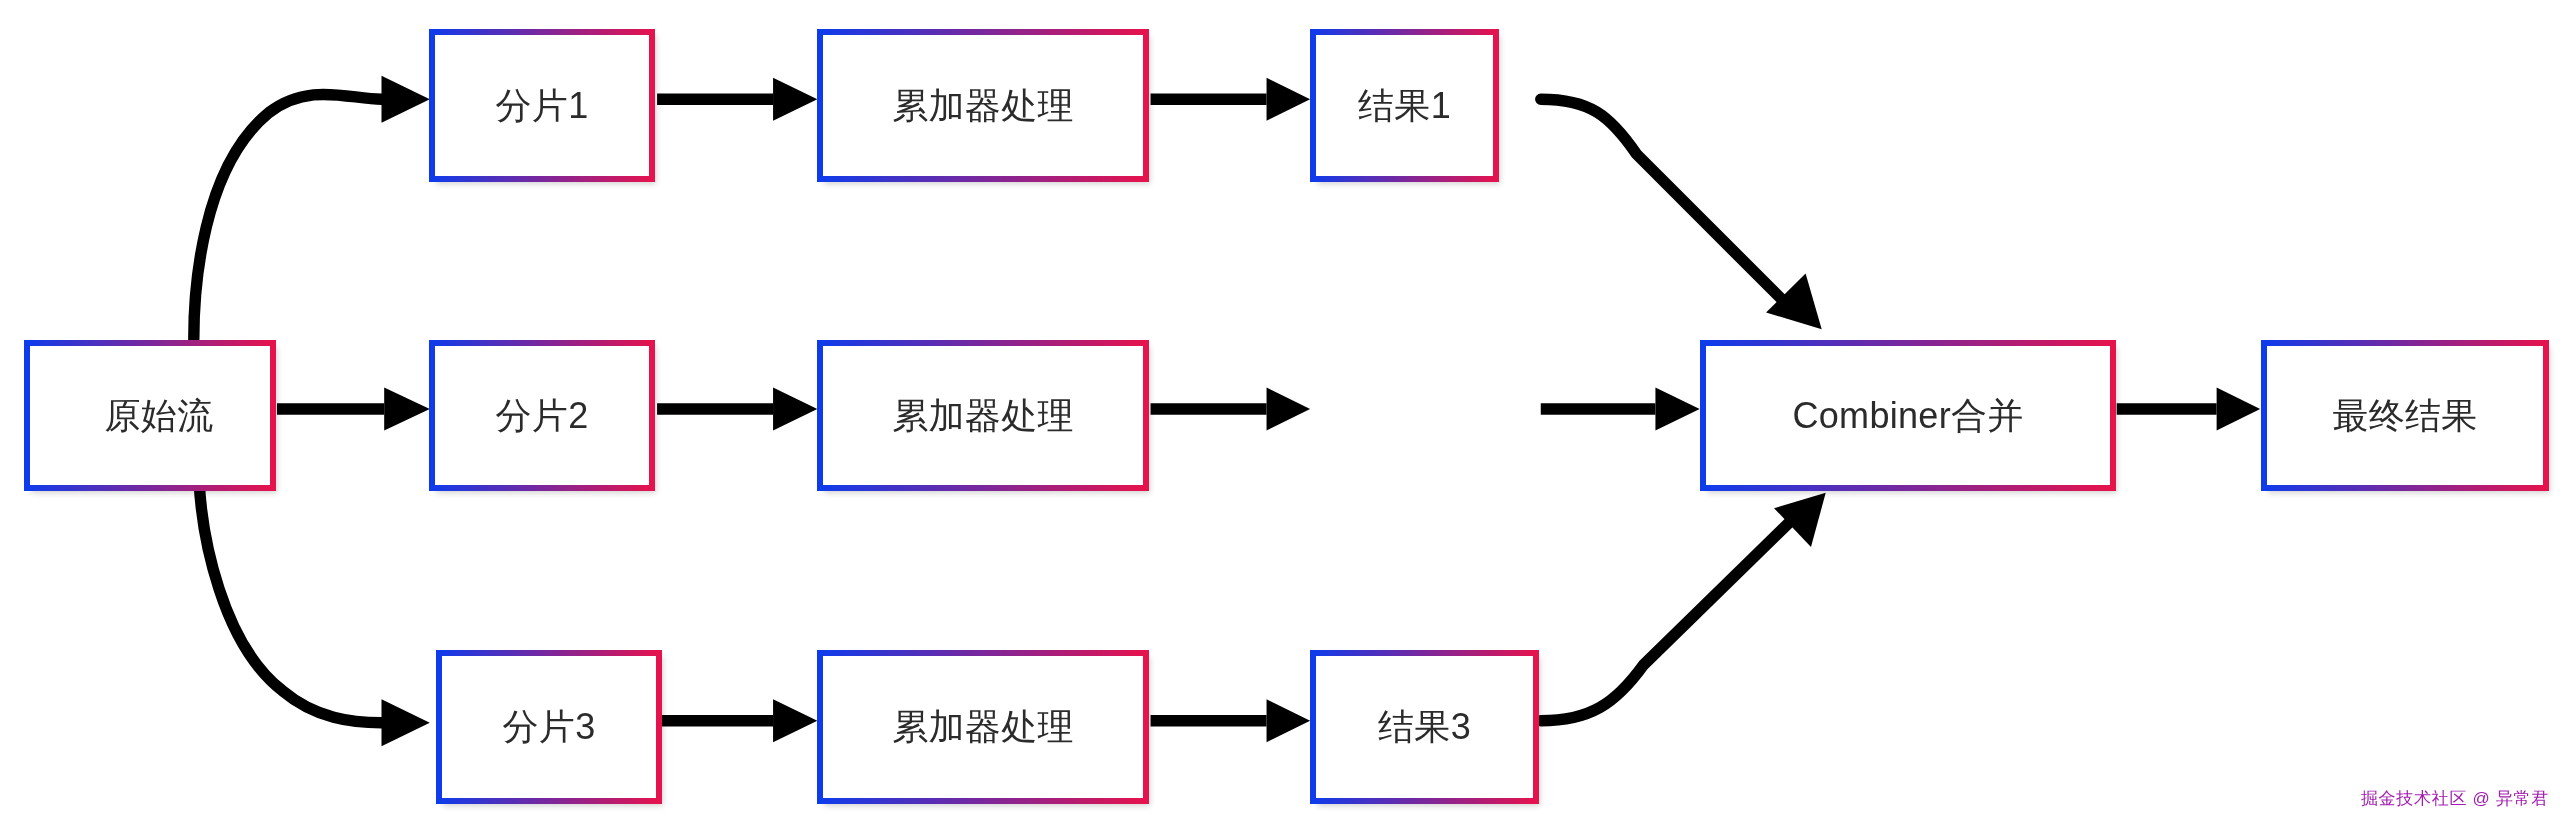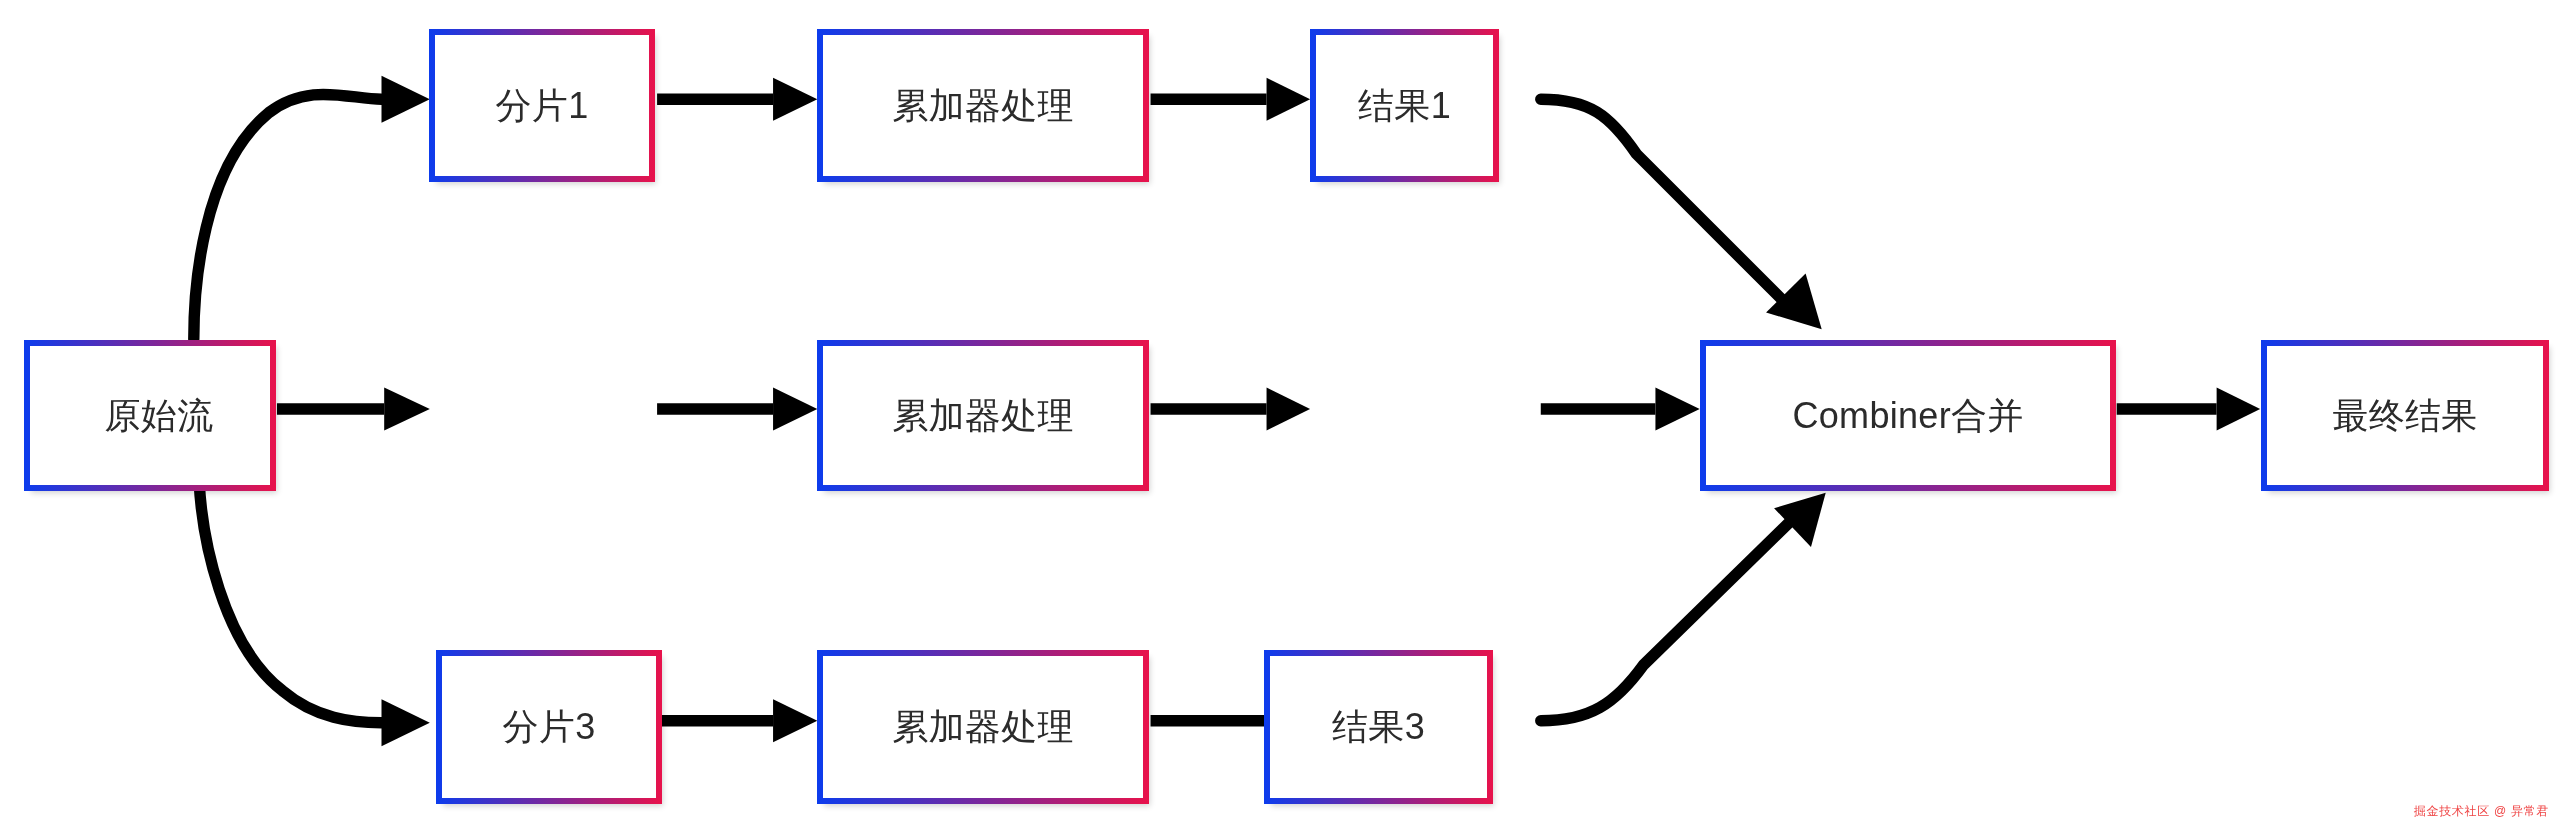--- a/index.html
+++ b/index.html
@@ -43,23 +43,23 @@
     letter-spacing: 0.3px;
     white-space: nowrap;
     font-weight: 400;
   }
   .node-label.latin-mix {
     font-size: 36px;
   }
   #watermark {
     position: absolute;
     right: 27px;
-    bottom: 2px;
-    color: #ef4444;
-    font-size: 12px;
+    bottom: 12px;
+    color: #a21caf;
+    font-size: 17px;
     letter-spacing: 0.7px;
     white-space: nowrap;
     user-select: none;
   }
 </style>
 </head>
 <body>
 
 <div id="canvas">
 
@@ -132,20 +132,23 @@
   </svg>
 
   <div class="node" style="--g0:#0c3ced; --g1:#e8124b; left:23.5px; top:334px; width:252px; height:151px;padding-left:19px;">
     <span class="node-label">原始流</span>
   </div>
 
   <div class="node" style="--g0:#0c3ced; --g1:#e8124b; left:429px; top:23px; width:226px; height:153px;">
     <span class="node-label">分片1</span>
   </div>
 
+  <div class="node" style="--g0:#0c3ced; --g1:#e8124b; left:429px; top:334px; width:226px; height:151px;">
+    <span class="node-label">分片2</span>
+  </div>
 
   <div class="node" style="--g0:#0c3ced; --g1:#e8124b; left:436px; top:644px; width:226px; height:154px;">
     <span class="node-label">分片3</span>
   </div>
 
   <div class="node" style="--g0:#0c3ced; --g1:#e8124b; left:817px; top:23px; width:332px; height:153px;">
     <span class="node-label">累加器处理</span>
   </div>
 
   <div class="node" style="--g0:#0c3ced; --g1:#e8124b; left:817px; top:334px; width:332px; height:151px;">
@@ -154,21 +157,21 @@
 
   <div class="node" style="--g0:#0c3ced; --g1:#e8124b; left:817px; top:644px; width:332px; height:154px;">
     <span class="node-label">累加器处理</span>
   </div>
 
   <div class="node" style="--g0:#0c3ced; --g1:#e8124b; left:1310px; top:23px; width:189px; height:153px;">
     <span class="node-label">结果1</span>
   </div>
 
 
-  <div class="node" style="--g0:#0c3ced; --g1:#e8124b; left:1264px; top:644px; width:229px; height:154px;">
+  <div class="node" style="--g0:#0c3ced; --g1:#e8124b; left:1310px; top:644px; width:229px; height:154px;">
     <span class="node-label">结果3</span>
   </div>
 
   <div class="node" style="--g0:#0c3ced; --g1:#e8124b; left:1700px; top:334px; width:416px; height:151px;">
     <span class="node-label latin-mix">Combiner合并</span>
   </div>
 
   <div class="node" style="--g0:#0c3ced; --g1:#e8124b; left:2261px; top:334px; width:288px; height:151px;">
     <span class="node-label">最终结果</span>
   </div>

